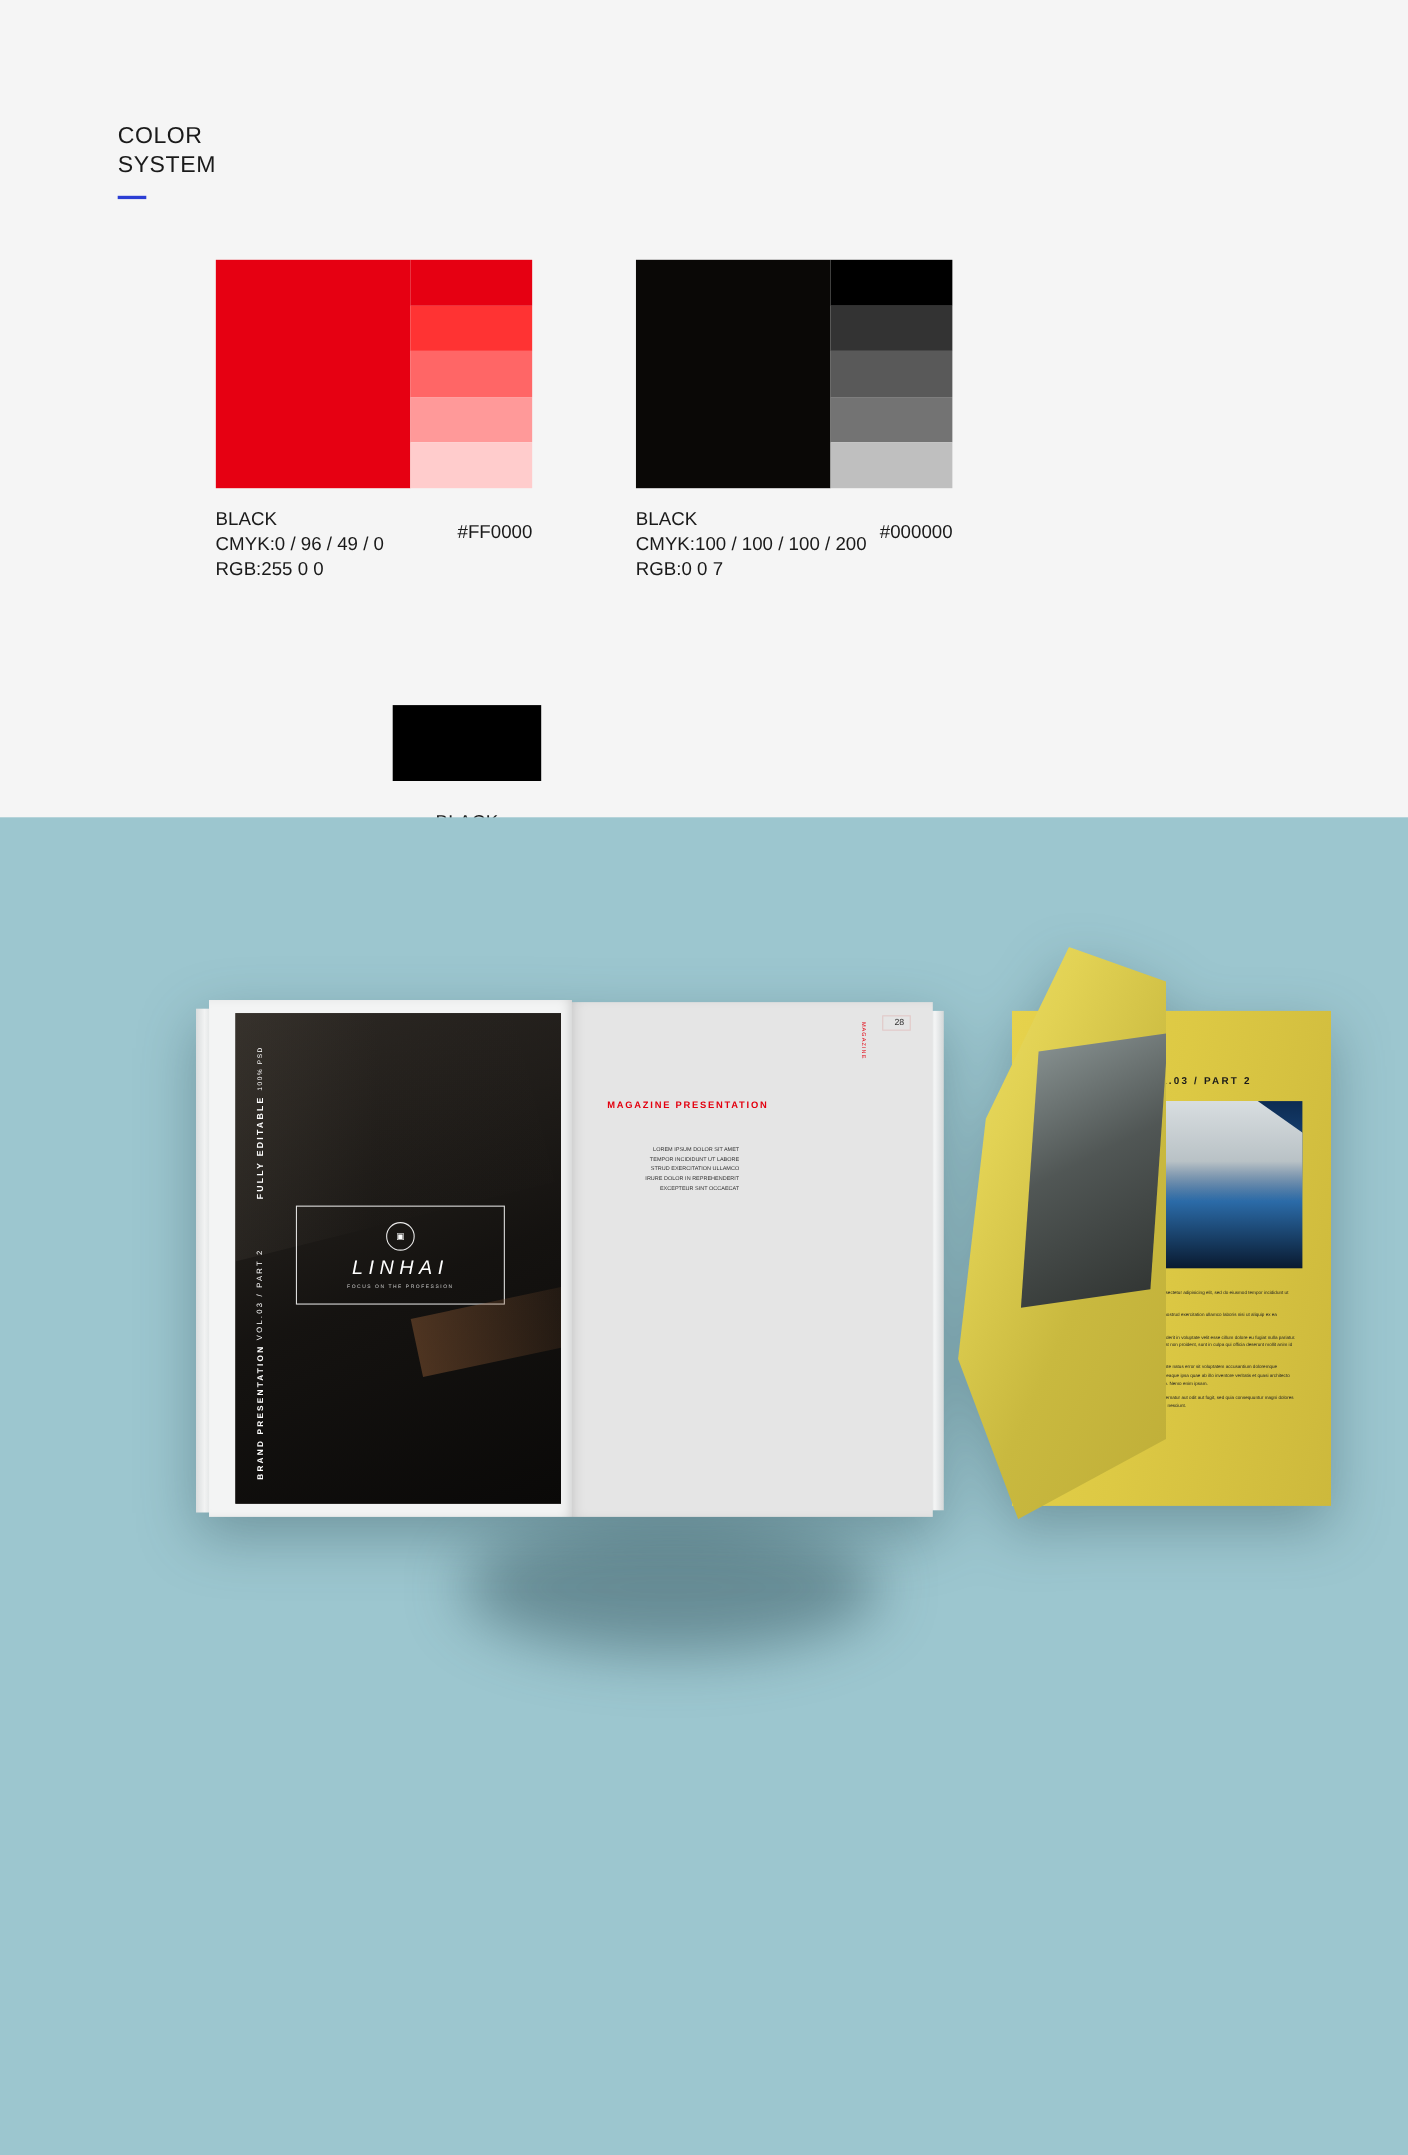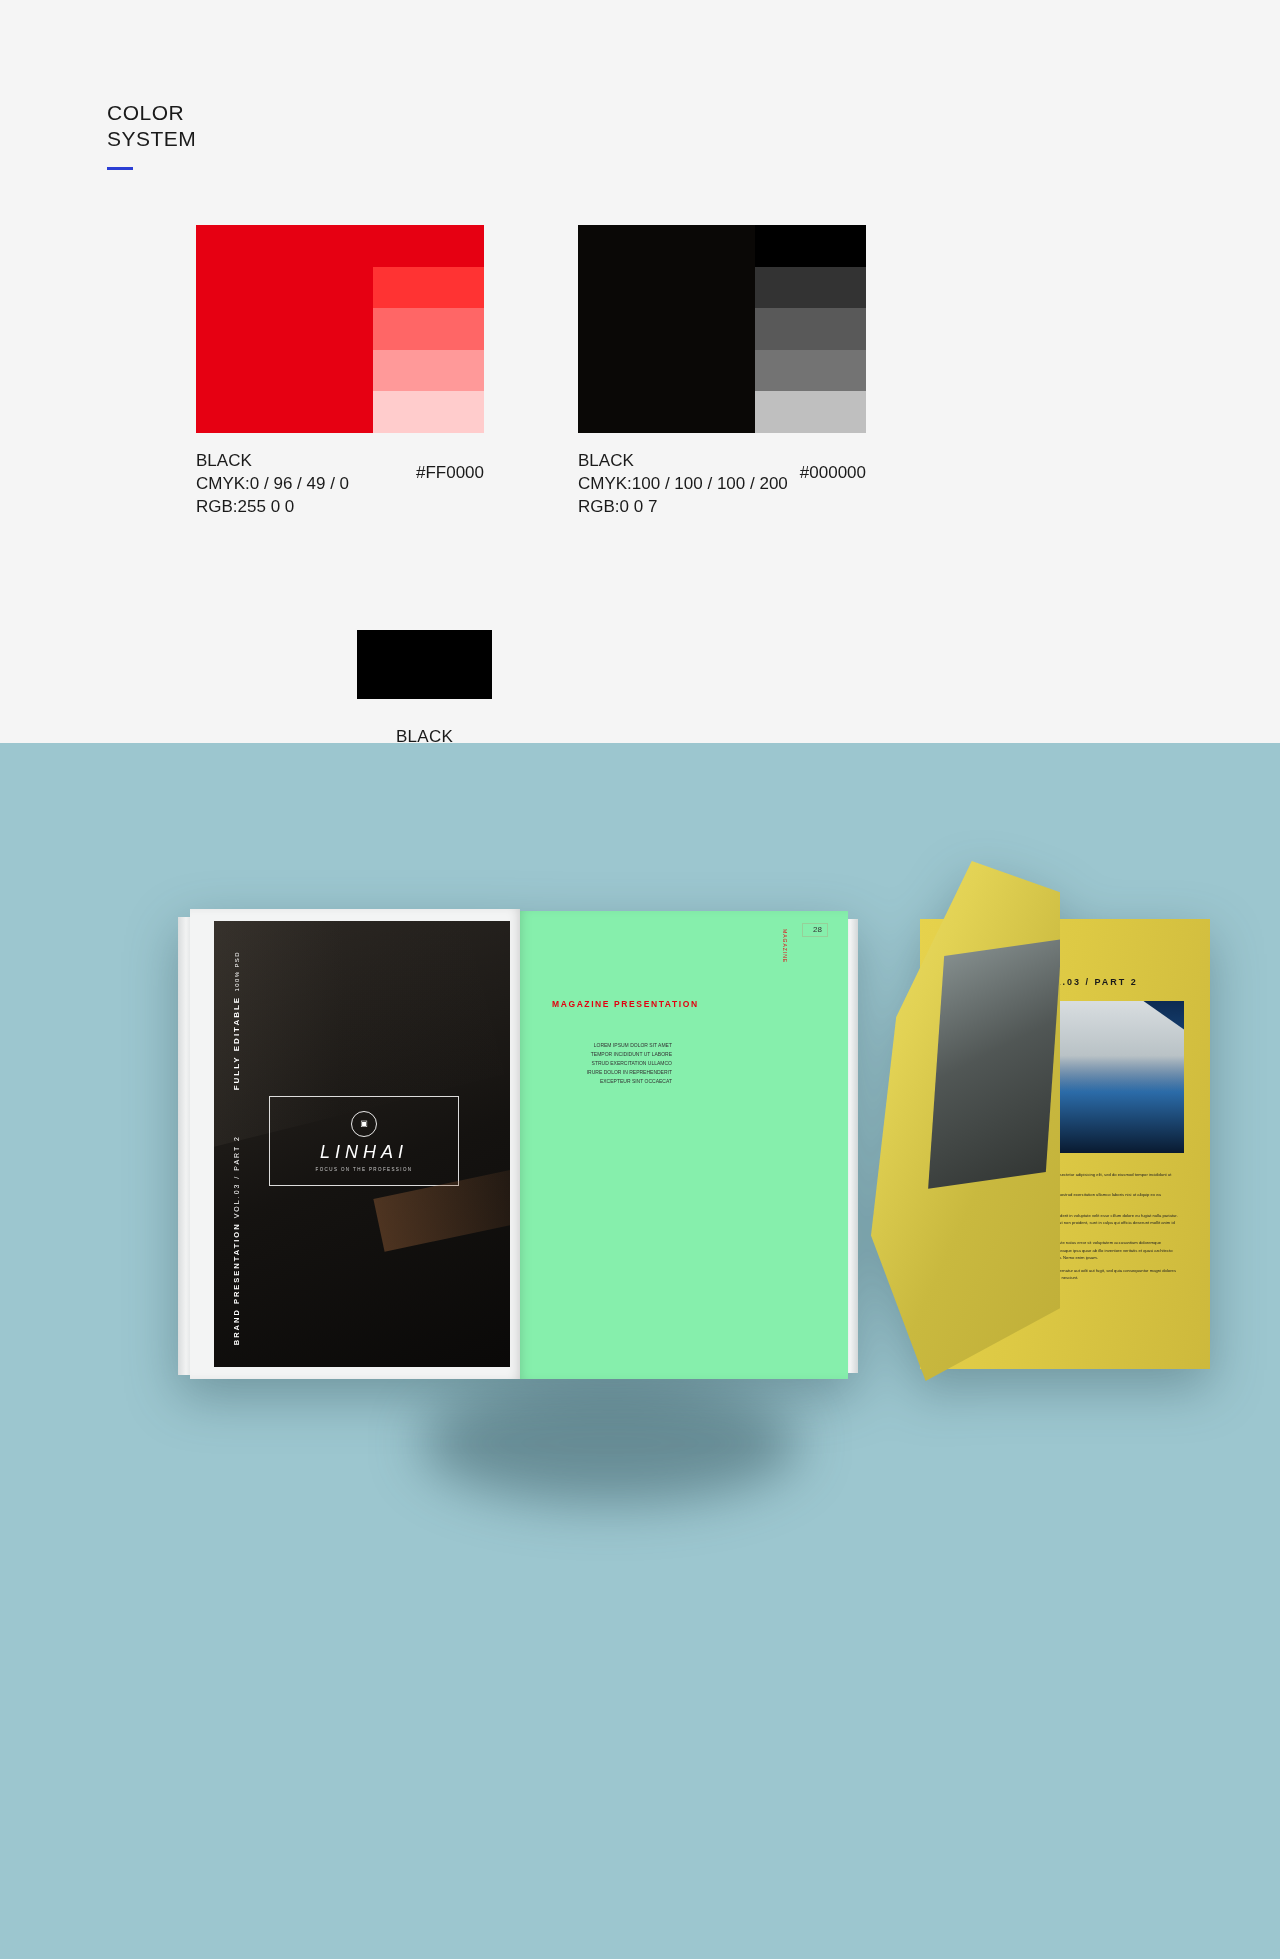--- a/index.html
+++ b/index.html
@@ -6,21 +6,21 @@
   body {
     width: 1280px; height: 1959px;
     font-family: "Liberation Sans", sans-serif;
     background: #f5f5f5;
     overflow: hidden;
     position: relative;
   }
 
   
   .top-section {
-    position: absolute; top: 0; left: 0;
+    position: absolute; top: 11px; left: 0;
     width: 1280px; height: 930px;
     background: #f5f5f5;
   }
   .page-title {
     position: absolute; left: 107px; top: 100px;
     font-size: 21px; line-height: 26px;
     letter-spacing: 0.5px;
     color: #1a1a1a;
     font-weight: 400;
     white-space: pre-line;
@@ -110,21 +110,21 @@
   }
   .page-left {
     position: absolute; left: 12px; top: 0;
     width: 330px; height: 470px;
     background: #f3f4f4;
     box-shadow: inset -6px 0 14px -8px rgba(0,0,0,0.28);
   }
   .page-right {
     position: absolute; left: 342px; top: 2px;
     width: 328px; height: 468px;
-    background: #86efac;
+    background: #e5e5e5;
     box-shadow: inset 6px 0 14px -8px rgba(0,0,0,0.22);
   }
 
   
   .left-photo {
     position: absolute; left: 24px; top: 12px;
     width: 296px; height: 446px;
     background:
       linear-gradient(160deg, rgba(70,64,58,0.55) 0%, rgba(20,18,16,0.9) 55%, rgba(10,9,8,1) 100%),
       linear-gradient(20deg, #2a2622 0%, #17140f 60%, #0c0a08 100%);

